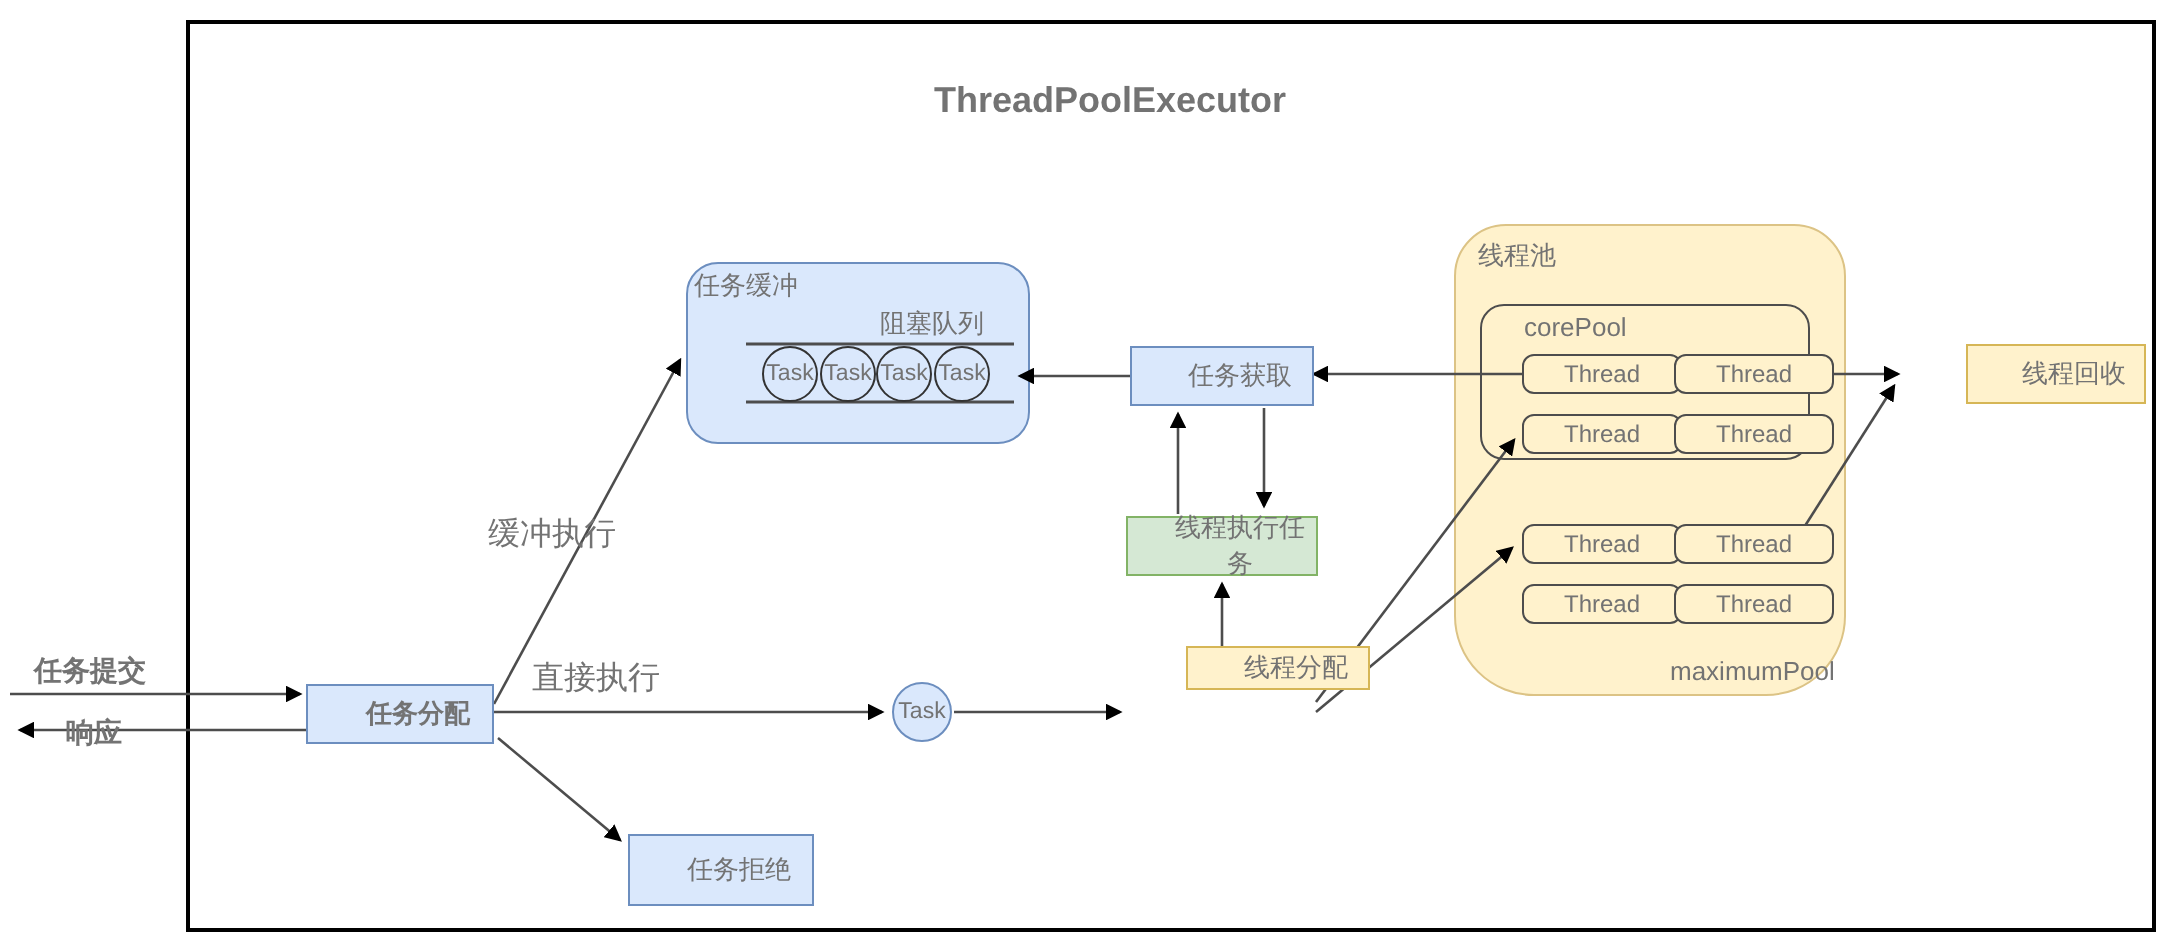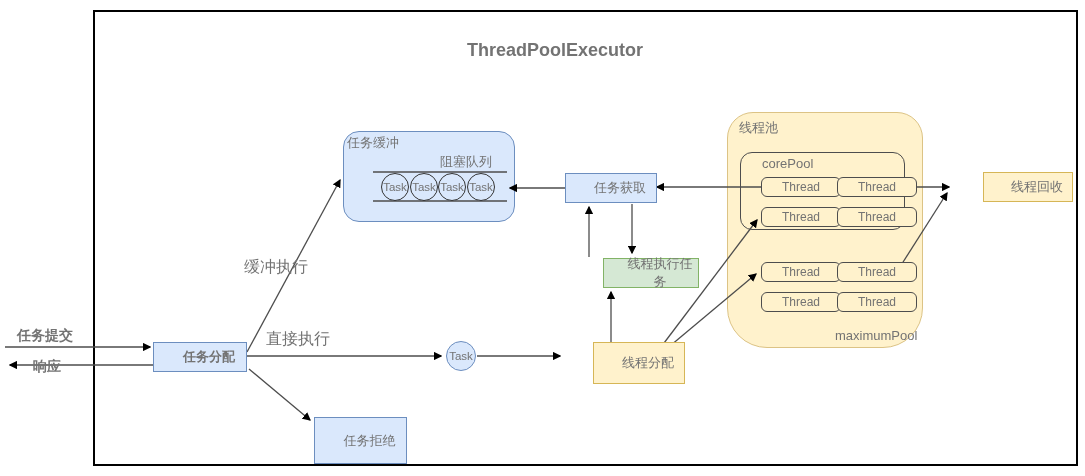--- a/index.html
+++ b/index.html
@@ -10,21 +10,21 @@
   .bg{z-index:1;}
   #lines{position:absolute;left:0;top:0;z-index:2;}
   .fg{z-index:3;}
   #pool-bg{left:727px;top:112px;width:196px;height:236px;background:#fff2cc;
            border:1.5px solid #dcc385;border-radius:26px 26px 40px 40px;box-sizing:border-box;}
   #buffer-bg{left:343px;top:131px;width:172px;height:91px;background:#dae8fc;
              border:1px solid #6c8ebf;border-radius:16px;box-sizing:border-box;}
   .node{display:flex;align-items:center;justify-content:center;font-size:13px;
         box-sizing:border-box;text-align:center;padding-left:18px;}
   .blue{background:#dae8fc;border:1px solid #6c8ebf;}
-  .green{background:#d5e8d4;border:1px solid #82b366;margin-left:40px;}
+  .green{background:#d5e8d4;border:1px solid #82b366;}
   .yellow{background:#fff2cc;border:1px solid #d6b656;margin-left:28px;}
   .thread{width:80px;height:20px;border:1.3px solid #4d4d4d;border-radius:6px;
           background:#fff2cc;font-size:12px;line-height:18px;text-align:center;box-sizing:border-box;}
   .circle{border-radius:50%;display:flex;align-items:center;justify-content:center;
           font-size:11.5px;box-sizing:border-box;}
   #title{left:430px;top:40px;width:250px;text-align:center;font-size:18px;font-weight:bold;}
   .ext-label{font-weight:bold;font-size:14px;text-align:center;}
   .edge-label{font-size:16px;}
   .small-label{font-size:13px;}
   #core-pool-box{left:740px;top:152px;width:165px;height:78px;border:1.3px solid #4d4d4d;
@@ -90,22 +90,22 @@
 
   <div class="abs fg circle" style="left:381px;top:173px;width:28px;height:28px;background:#dae8fc;border:1.3px solid #333;">Task</div>
   <div class="abs fg circle" style="left:410px;top:173px;width:28px;height:28px;background:#dae8fc;border:1.3px solid #333;">Task</div>
   <div class="abs fg circle" style="left:438px;top:173px;width:28px;height:28px;background:#dae8fc;border:1.3px solid #333;">Task</div>
   <div class="abs fg circle" style="left:467px;top:173px;width:28px;height:28px;background:#dae8fc;border:1.3px solid #333;">Task</div>
 
   <div class="abs fg circle" style="left:446px;top:341px;width:30px;height:30px;background:#dae8fc;border:1.3px solid #6c8ebf;">Task</div>
 
   <div class="abs fg node blue" style="left:565px;top:173px;width:92px;height:30px;">任务获取</div>
   <div class="abs fg node green" style="left:563px;top:258px;width:96px;height:30px;">线程执行任务</div>
-  <div class="abs fg node yellow" style="left:565px;top:342px;width:92px;height:42px;">线程分配</div>
-  <div class="abs fg node blue" style="left:314px;top:417px;width:93px;height:47px;">任务拒绝</div>
+  <div class="abs fg node yellow" style="left:565px;top:323px;width:92px;height:22px;">线程分配</div>
+  <div class="abs fg node blue" style="left:314px;top:417px;width:93px;height:36px;">任务拒绝</div>
   <div class="abs fg node yellow" style="left:955px;top:172px;width:90px;height:30px;">线程回收</div>
 
   <div class="abs fg small-label" style="left:739px;top:119px;">线程池</div>
   <div id="core-pool-box" class="abs fg"></div>
   <div class="abs fg small-label" style="left:762px;top:156px;">corePool</div>
 
   <div class="abs fg thread" style="left:761px;top:177px;">Thread</div>
   <div class="abs fg thread" style="left:837px;top:177px;">Thread</div>
   <div class="abs fg thread" style="left:761px;top:207px;">Thread</div>
   <div class="abs fg thread" style="left:837px;top:207px;">Thread</div>

